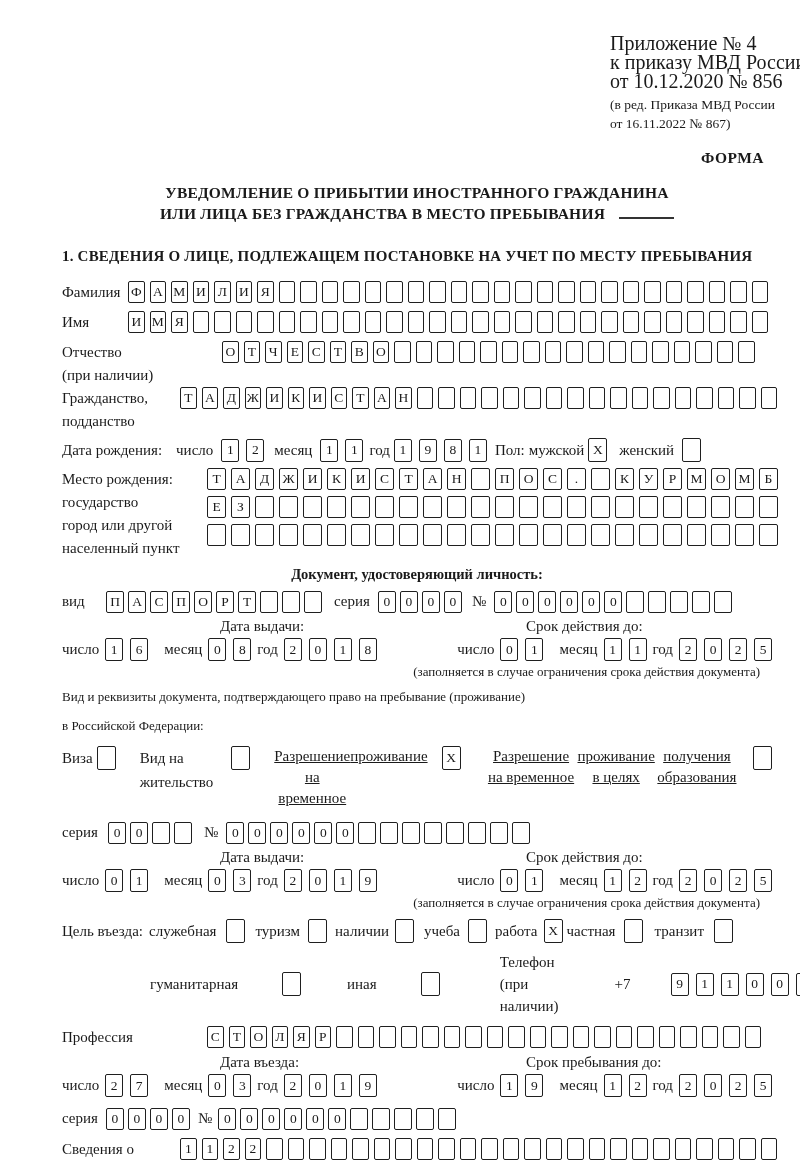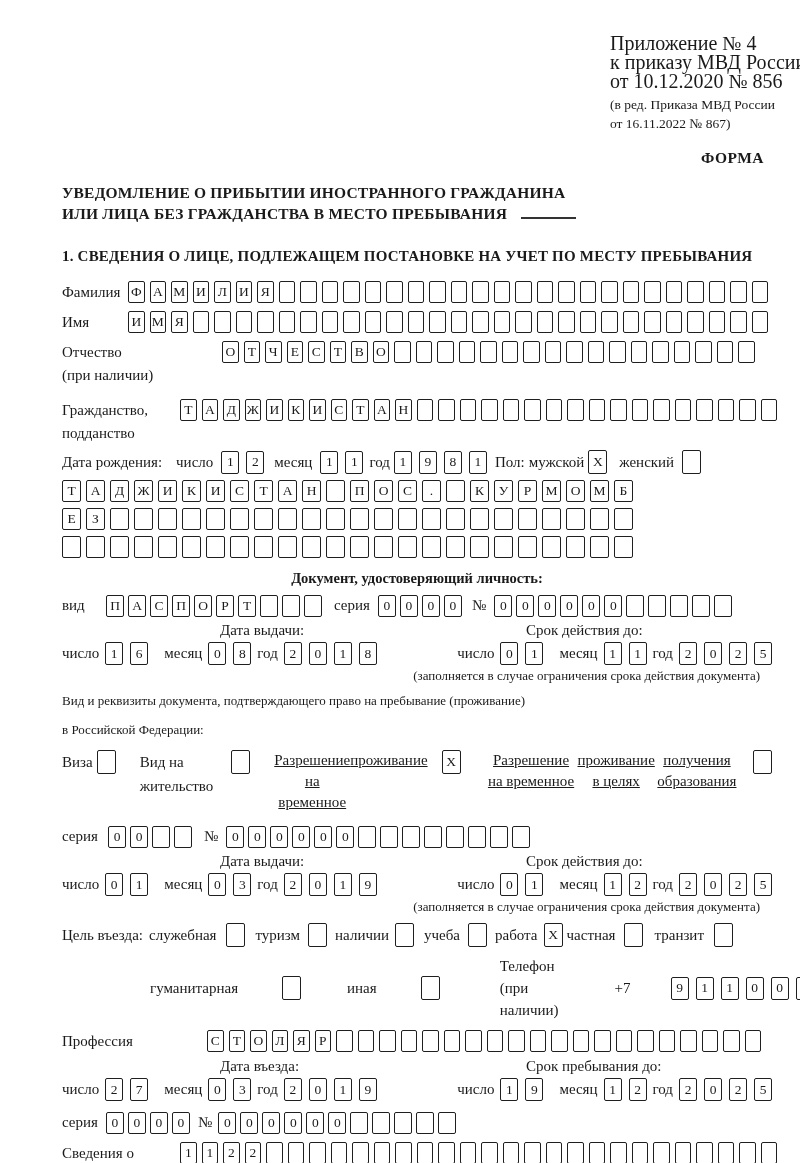--- a/index.html
+++ b/index.html
@@ -8,21 +8,21 @@
   .page { width:800px; height:1163px; background:#ffffff; padding:34px 28px 16px 62px; overflow:hidden; position:relative; }
 
   
   .hdr { margin-left:auto; width:162px; }
   .hdr-line { font-size:20px; line-height:19px; white-space:nowrap; }
   .hdr-line.small { font-size:13.5px; }
   .hdr-gap { height:4px; }
   .forma { text-align:right; padding-right:8px; font-weight:bold; font-size:15.5px; margin-top:16px; letter-spacing:.5px; }
 
   
-  .title { text-align:left; font-weight:bold; font-size:15.5px; line-height:21px; margin-top:15px; letter-spacing:.2px; }
+  .title { text-align:center; font-weight:bold; font-size:15.5px; line-height:21px; margin-top:15px; letter-spacing:.2px; }
   .blank { display:inline-block; width:55px; border-bottom:2px solid #333; margin-left:14px; height:14px; }
   .sec-heading { font-weight:bold; font-size:15px; margin-top:24px; letter-spacing:.2px; }
 
   
   .frow { display:flex; align-items:flex-start; margin-top:7px; }
   .lbl { font-size:15px; line-height:23px; flex:0 0 auto; }
   .lbl-col { font-size:15px; line-height:23px; flex:0 0 auto; }
   .lbl-col div { line-height:23px; }
 
   
@@ -184,21 +184,21 @@
         <span class="box"></span>
         <span class="box"></span>
         <span class="box"></span>
         <span class="box"></span>
         <span class="box"></span>
         <span class="box"></span>
         <span class="box"></span>
       </div>
   </div>
 
-  <div class="frow" style="margin-top:12px;">
+  <div class="frow" style="margin-top:0;">
     <div class="lbl-col" style="width:118px">
       <div>Гражданство,</div>
       <div>подданство</div>
     </div>
     <div class="boxes">
         <span class="box">Т</span>
         <span class="box">А</span>
         <span class="box">Д</span>
         <span class="box">Ж</span>
         <span class="box">И</span>
@@ -252,20 +252,26 @@
     <span class="boxes single ml4">
         <span class="box">X</span>
       </span>
     <span class="dlbl ml12">женский</span>
     <span class="boxes single ml8">
         <span class="box"></span>
       </span>
   </div>
 
   <div class="frow" style="margin-top:6px;">
+    <div class="lbl-col" style="width:145px">
+      <div>Место рождения:</div>
+      <div>государство</div>
+      <div>город или другой</div>
+      <div>населенный пункт</div>
+    </div>
     <div class="rowstack">
       <div class="boxes wide">
           <span class="box">Т</span>
           <span class="box">А</span>
           <span class="box">Д</span>
           <span class="box">Ж</span>
           <span class="box">И</span>
           <span class="box">К</span>
           <span class="box">И</span>
           <span class="box">С</span>

